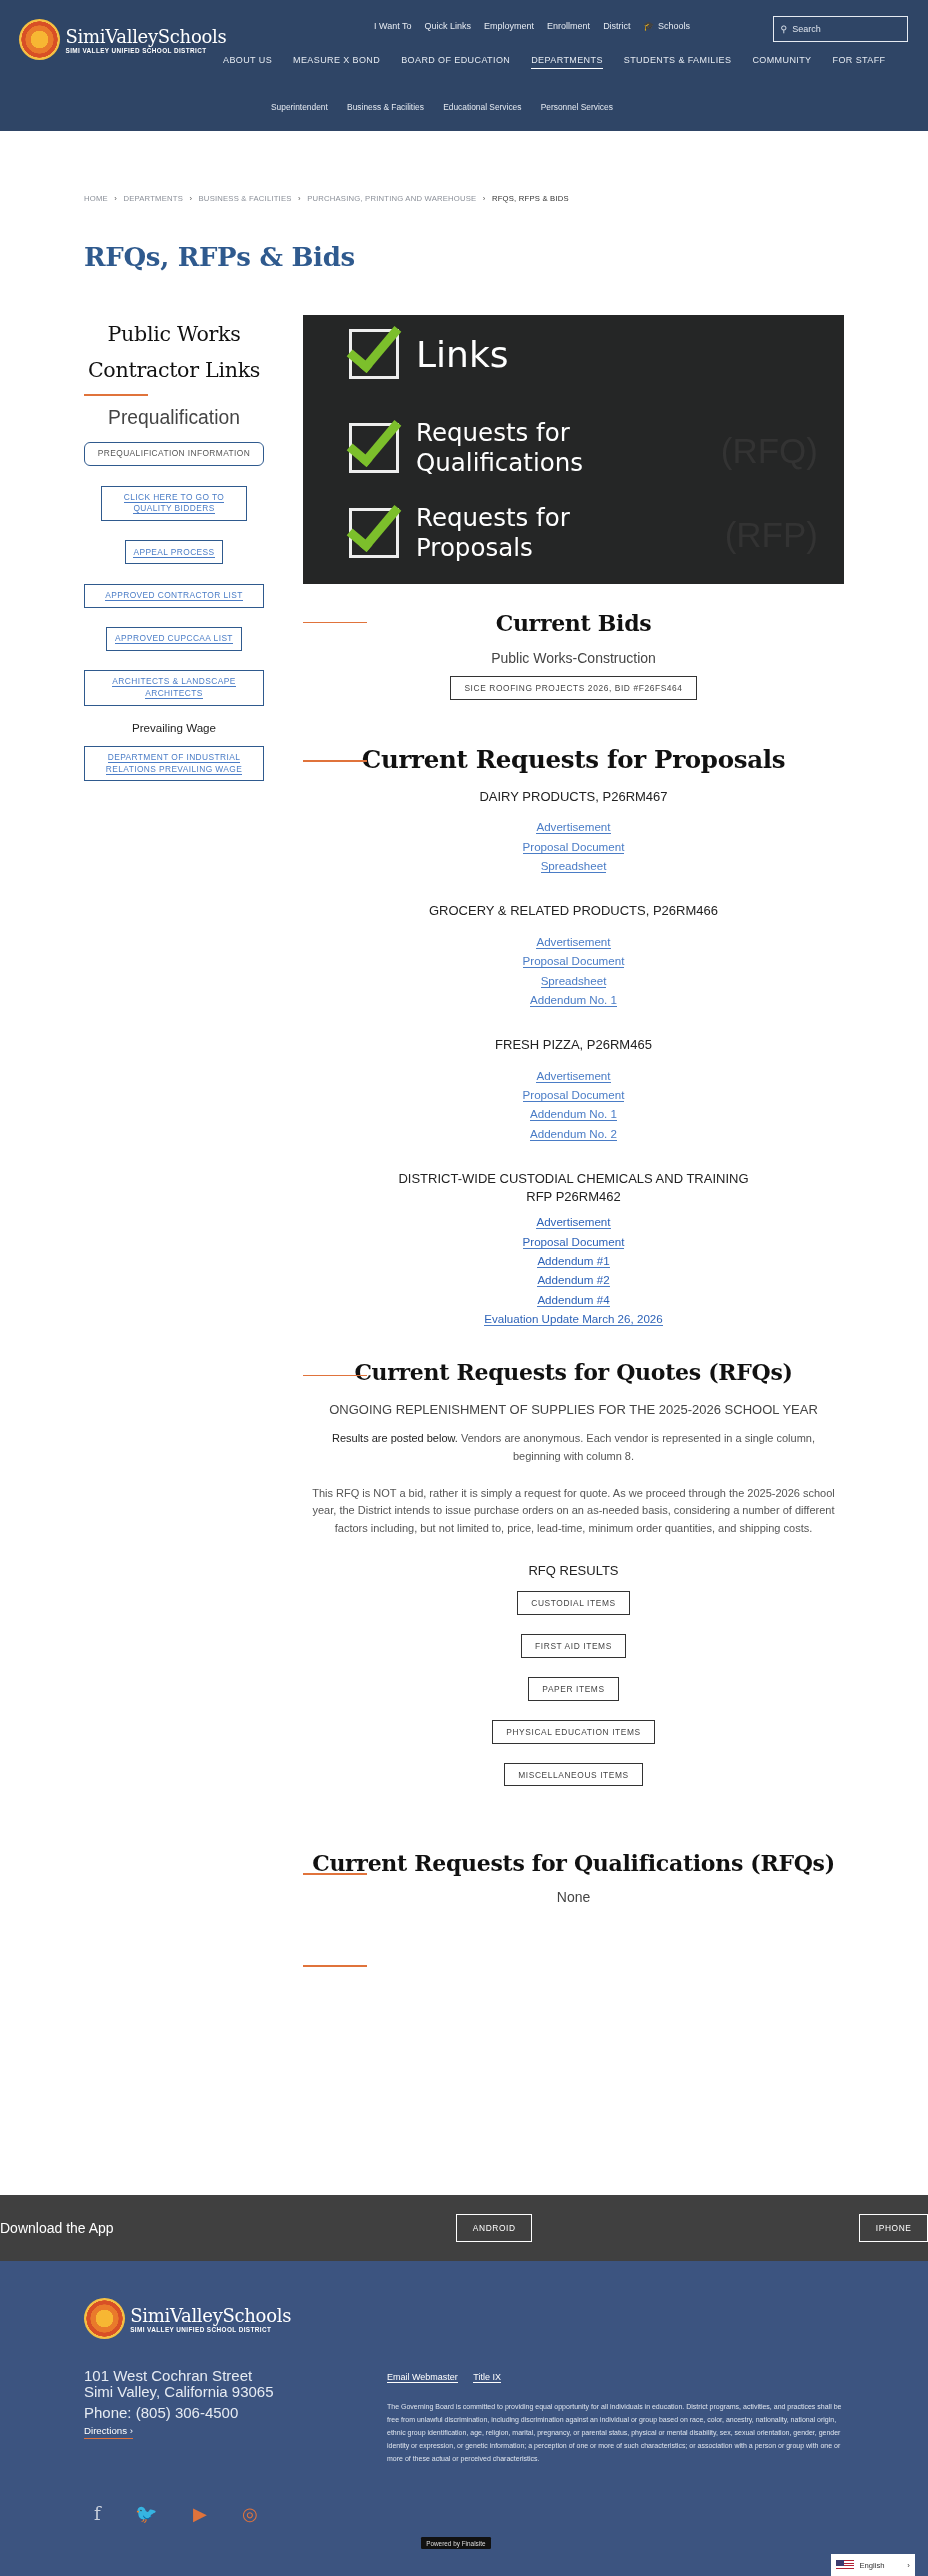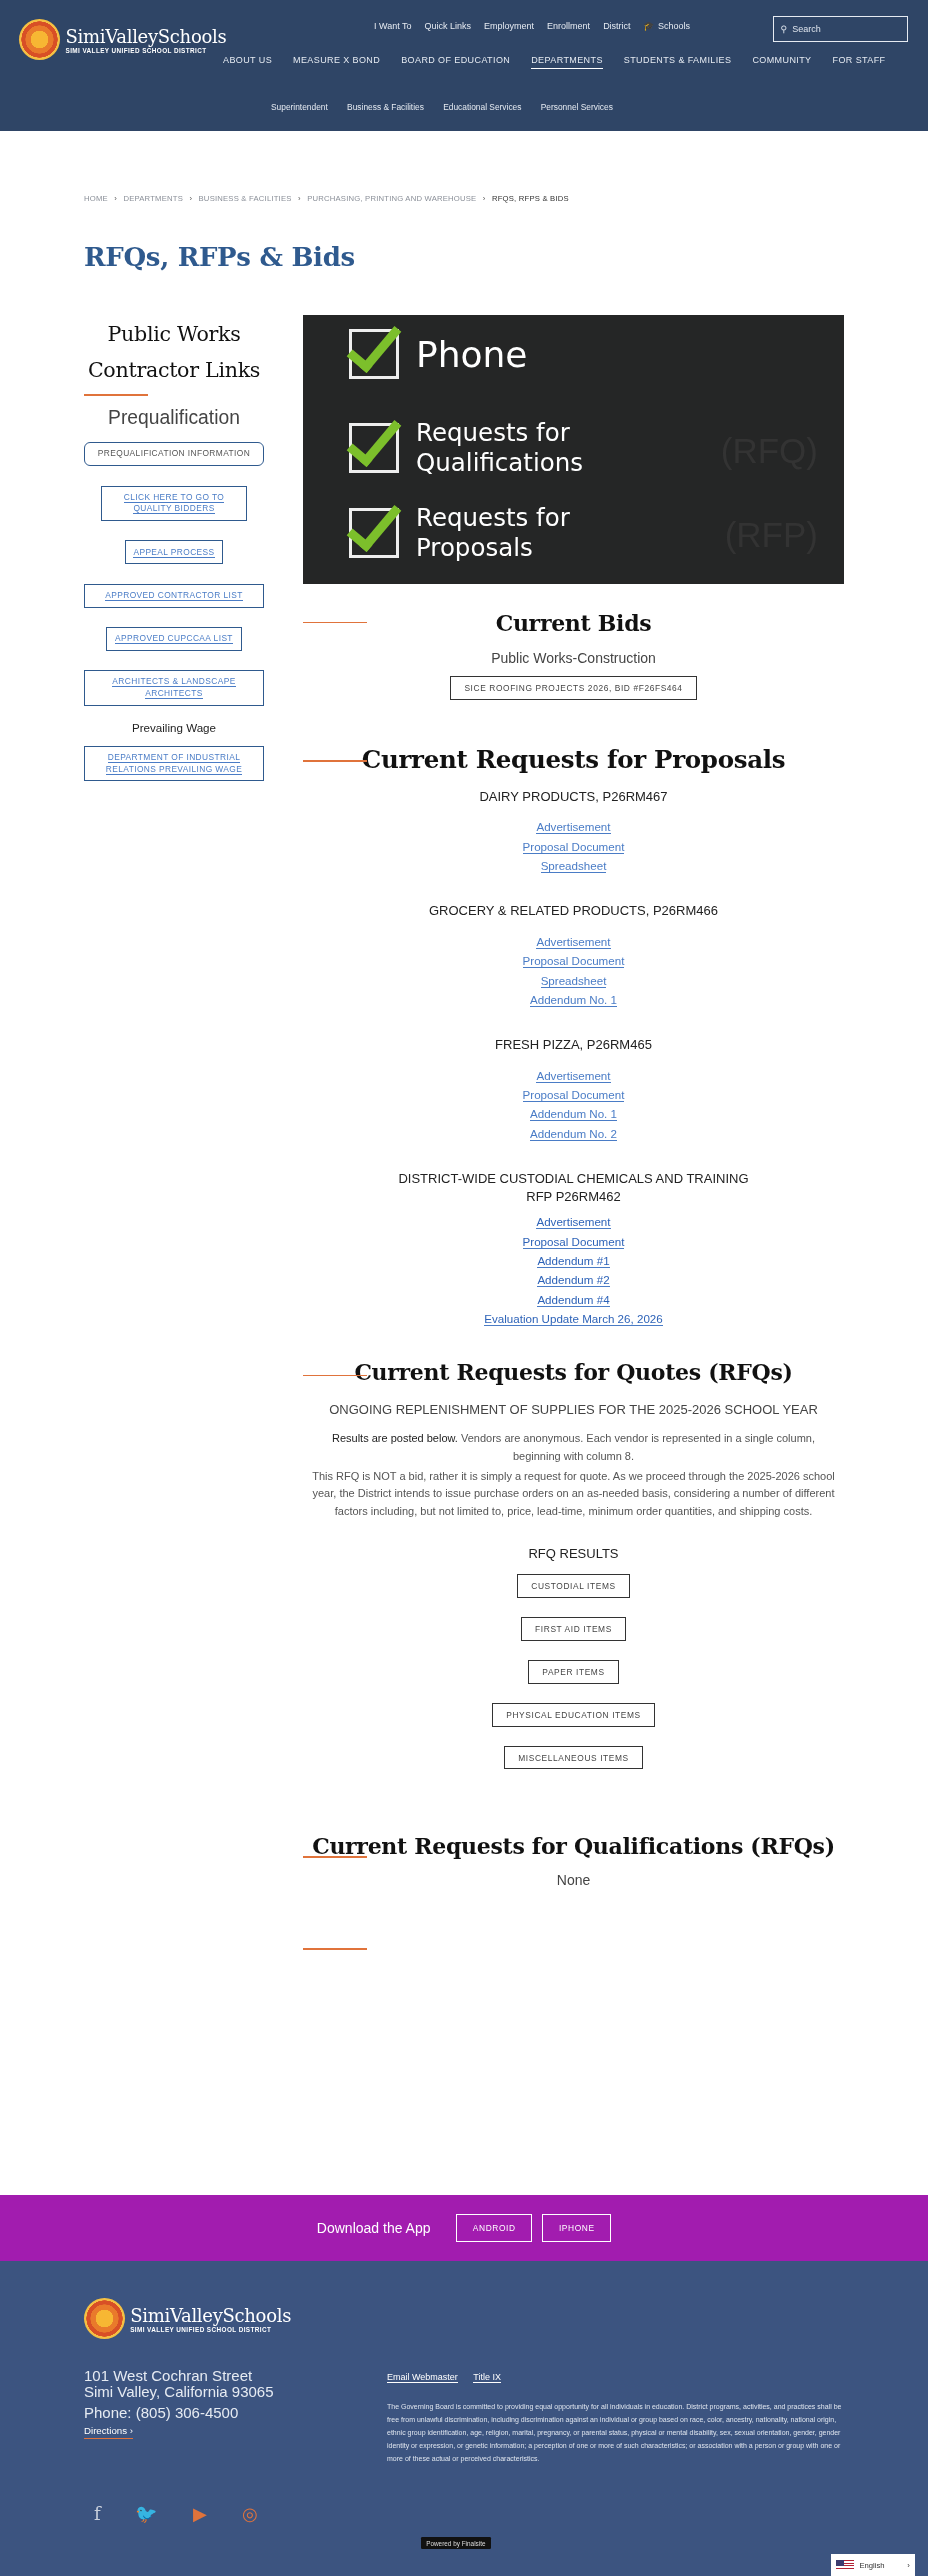--- a/index.html
+++ b/index.html
@@ -52,21 +52,21 @@
   .sec-sub { font-size: 14px; color: #444; }
   .item-title { font-size: 13px; color: #222; margin-bottom: 11.6px; line-height: 18px; }
   .lnk { display: block; font-size: 11.6px; line-height: 19.3px; color: #4a7cc6; }
   .lnk span { border-bottom: 0.6px solid #4a7cc6; }
   .lnk.dark { color: #2e63b8; }
   .text { font-size: 11px; line-height: 17.4px; color: #555; }
   .text b { color: #222; font-weight: normal; }
   .rbtn { display: inline-block; border: 0.6px solid #333; padding: 5.8px 13px; font-size: 8.4px; letter-spacing: 0.6px; color: #444; }
 
   
-  .appbar { position: absolute; top: 2195px; left: 0; width: 928px; height: 66px; background: #a21caf; display: flex; align-items: center; justify-content: center; gap: 10.3px; color: #fff; }
+  .appbar { position: absolute; top: 2195px; left: 0; width: 928px; height: 66px; background: #404040; display: flex; align-items: center; justify-content: space-between; gap: 10.3px; color: #fff; }
   .appbar .lbl { font-size: 14px; margin-right: 15.5px; }
   .appbar .abtn { border: 0.6px solid #fff; padding: 7.7px 15.5px; font-size: 8.4px; letter-spacing: 0.6px; }
 
   
   .footer { position: absolute; top: 2261px; left: 0; width: 928px; height: 315px; background: #3c5480; color: #fff; }
   .flogo { position: absolute; left: 84px; top: 37px; display: flex; align-items: center; gap: 5.2px; }
   .faddr { position: absolute; left: 84px; top: 107px; font-size: 15px; line-height: 15.5px; color: #e6ebf2; }
   .fdir { position: absolute; left: 84px; top: 164px; font-size: 9.7px; color: #fff; border-bottom: 1.3px solid #e0733b; padding-bottom: 1.9px; }
   .flinks { position: absolute; left: 387px; top: 111px; display: flex; gap: 15.5px; font-size: 9px; }
   .flinks a { border-bottom: 0.6px solid #fff; }
@@ -145,21 +145,21 @@
   <a class="obtn link"><span>APPROVED CUPCCAA LIST</span></a><br>
   <a class="obtn link" style="width:180px"><span>ARCHITECTS &amp; LANDSCAPE ARCHITECTS</span></a><br>
   <div class="side-plain">Prevailing Wage</div>
   <a class="obtn link" style="width:180px"><span>DEPARTMENT OF INDUSTRIAL RELATIONS PREVAILING WAGE</span></a>
 </div>
 
 <div class="main">
   <div class="hero">
     <div class="row" style="top:14px">
         <div class="chk"></div>
-        <span class="t1">Phone</span>
+        <span class="t1">Links</span>
       </div>
     <div class="row" style="top:103px">
         <div class="chk"></div>
         <span class="t2" style="width:193px">Requests for Qualifications</span>
       </div>
     <div class="abbr" style="top:116px">(RFQ)</div>
     <div class="row" style="top:188px">
         <div class="chk"></div>
         <span class="t2" style="width:193px">Requests for Proposals</span>
       </div>
@@ -208,21 +208,21 @@
       <a class="lnk dark"><span>Addendum #4</span></a>
       <a class="lnk dark"><span>Evaluation Update March 26, 2026</span></a>
     </div>
   </div>
 
   <div class="section" style="margin-top:31px">
     <div class="sec-accent" style="top:15.5px"></div>
     <h2 class="sec-title">Current Requests for Quotes (RFQs)</h2>
     <div class="sec-sub" style="font-size:13px;margin:17px 0 13px">ONGOING REPLENISHMENT OF SUPPLIES FOR THE 2025-2026 SCHOOL YEAR</div>
     <p class="text" style="padding:0 6.4px"><b>Results are posted below.</b><span> Vendors are anonymous. Each vendor is represented in a single column, beginning with column 8.</span></p>
-    <p class="text" style="margin-top:3px;padding:0 6.4px">This RFQ is NOT a bid, rather it is simply a request for quote. As we proceed through the 2025-2026 school year, the District intends to issue purchase orders on an as-needed basis, considering a number of different factors including, but not limited to, price, lead-time, minimum order quantities, and shipping costs.</p>
+    <p class="text" style="margin-top:20px;padding:0 6.4px">This RFQ is NOT a bid, rather it is simply a request for quote. As we proceed through the 2025-2026 school year, the District intends to issue purchase orders on an as-needed basis, considering a number of different factors including, but not limited to, price, lead-time, minimum order quantities, and shipping costs.</p>
     <div class="item-title" style="margin:24.5px 0 11.6px">RFQ RESULTS</div>
     <a class="rbtn" style="margin-bottom:19.3px">CUSTODIAL ITEMS</a><br>
     <a class="rbtn" style="margin-bottom:19.3px">FIRST AID ITEMS</a><br>
     <a class="rbtn" style="margin-bottom:19.3px">PAPER ITEMS</a><br>
     <a class="rbtn" style="margin-bottom:19.3px">PHYSICAL EDUCATION ITEMS</a><br>
     <a class="rbtn">MISCELLANEOUS ITEMS</a>
   </div>
 
   <div class="section" style="margin-top:64px">
     <div class="sec-accent" style="top:23px"></div>

